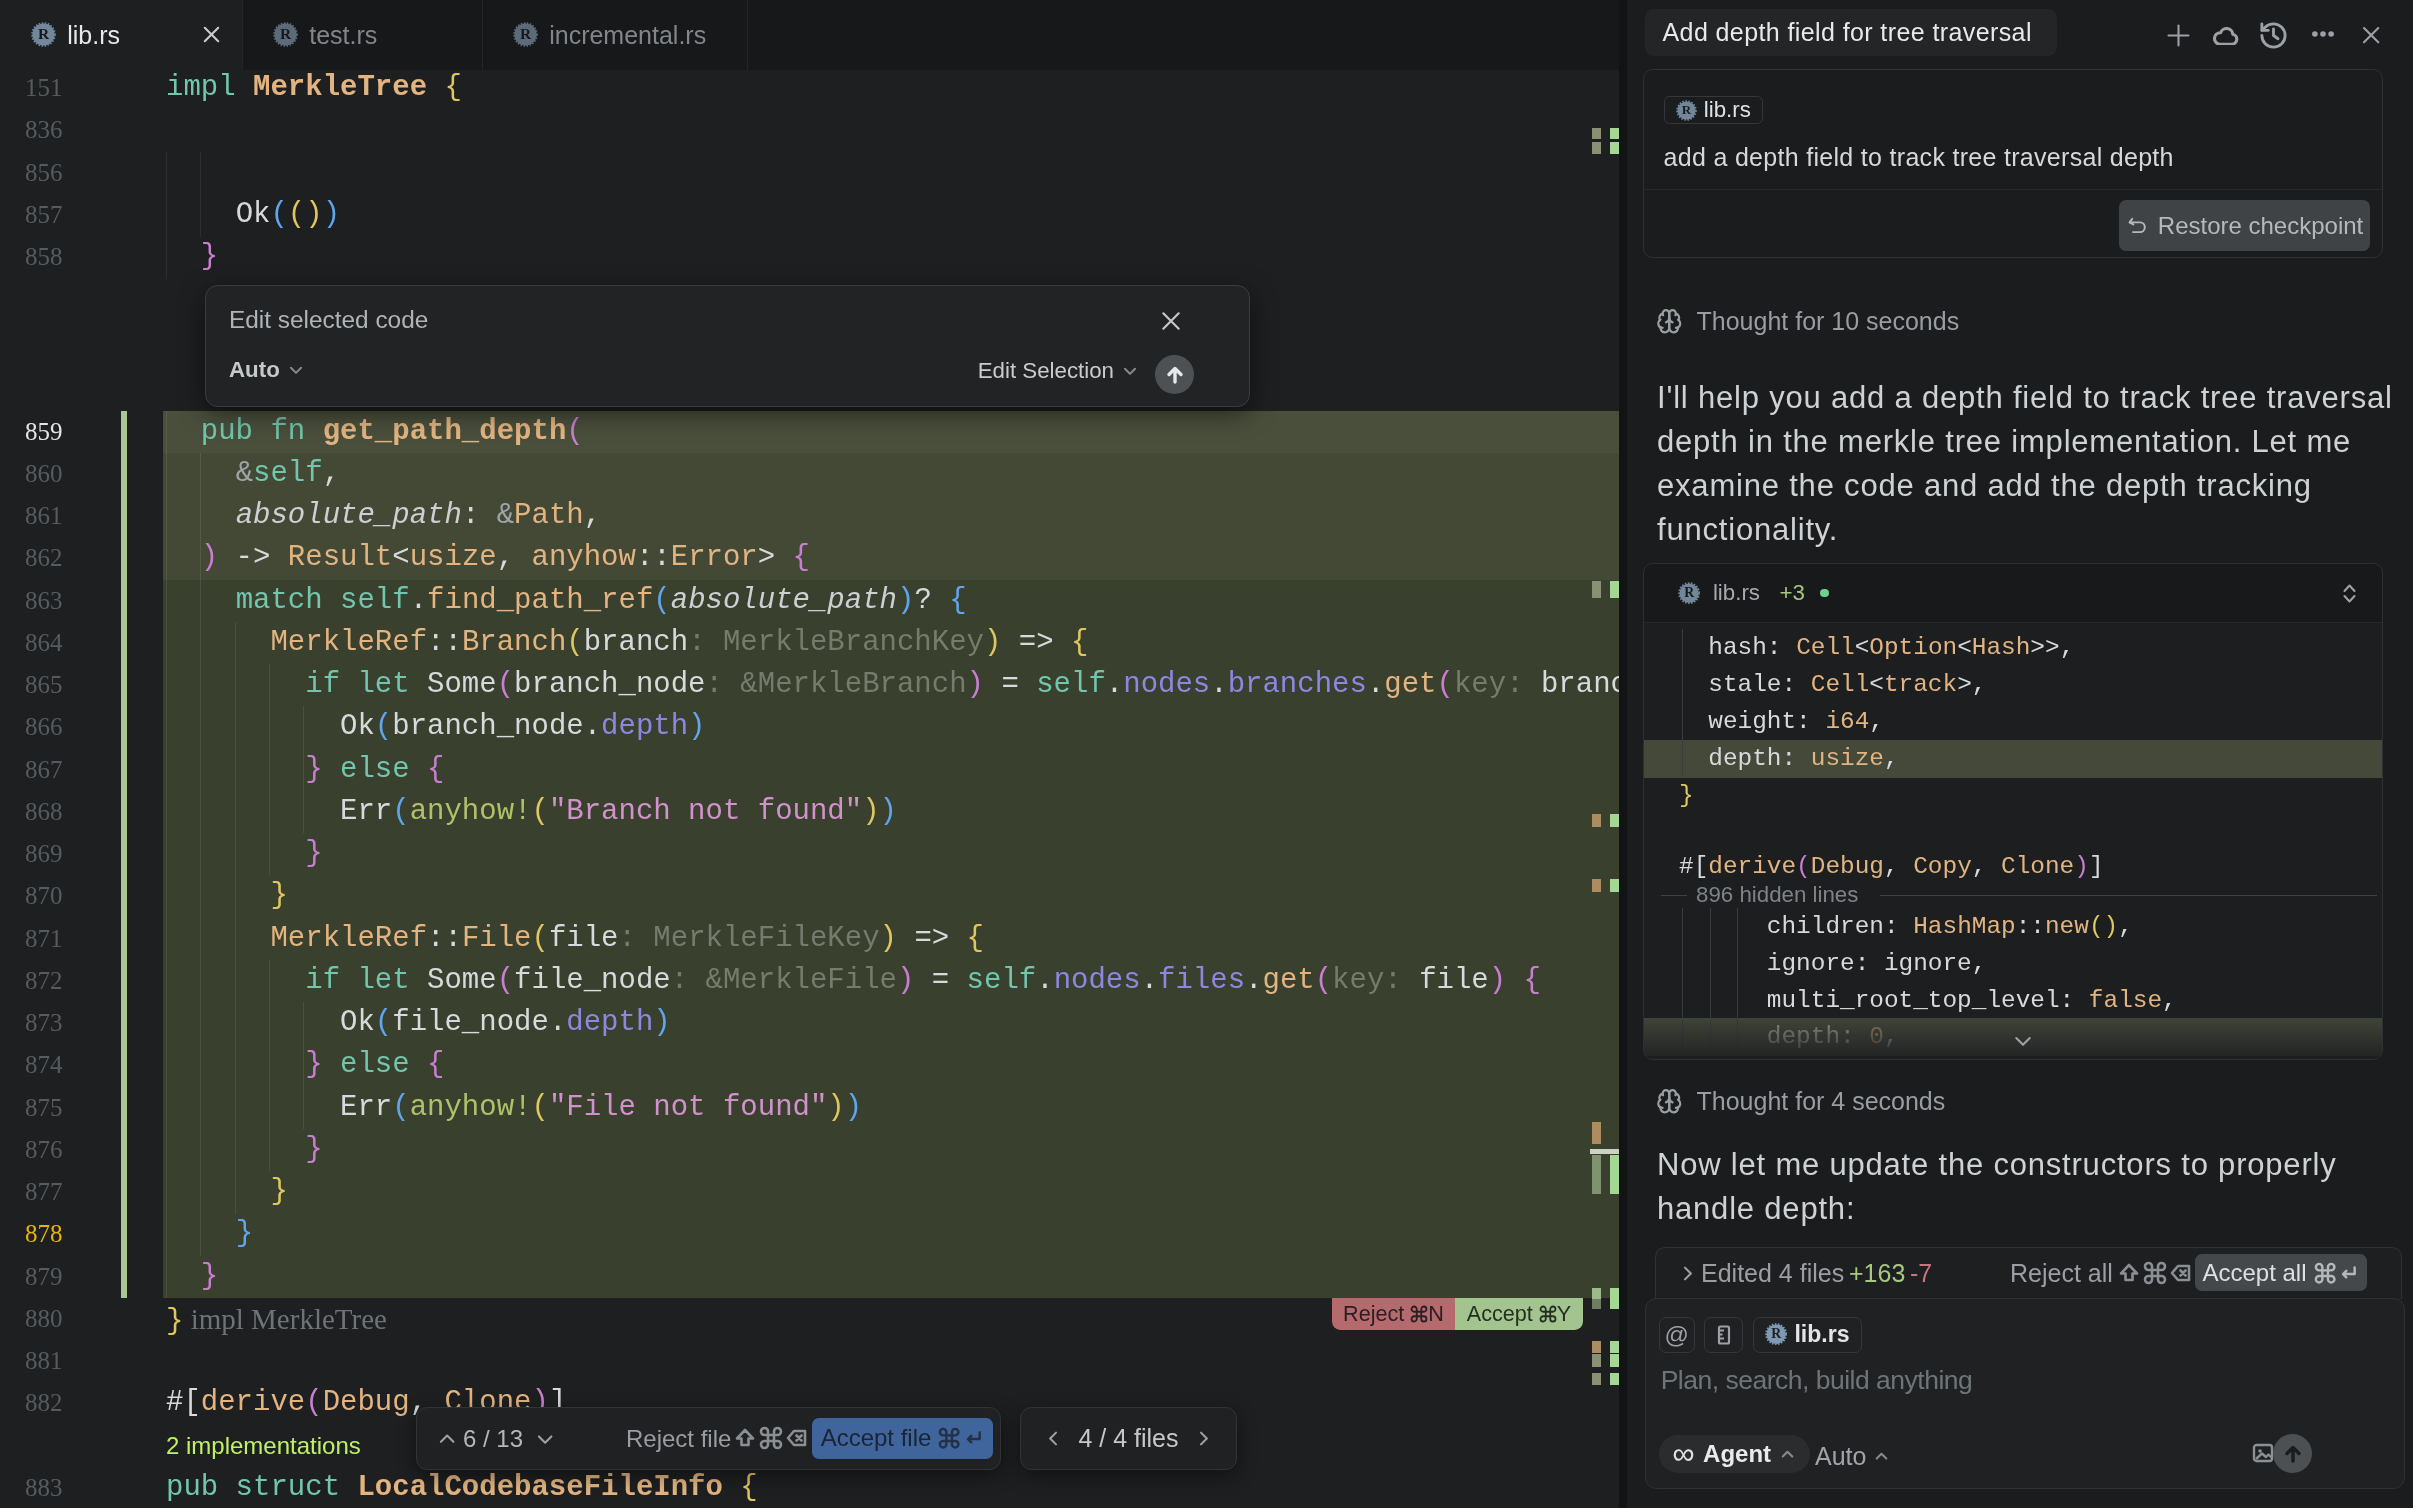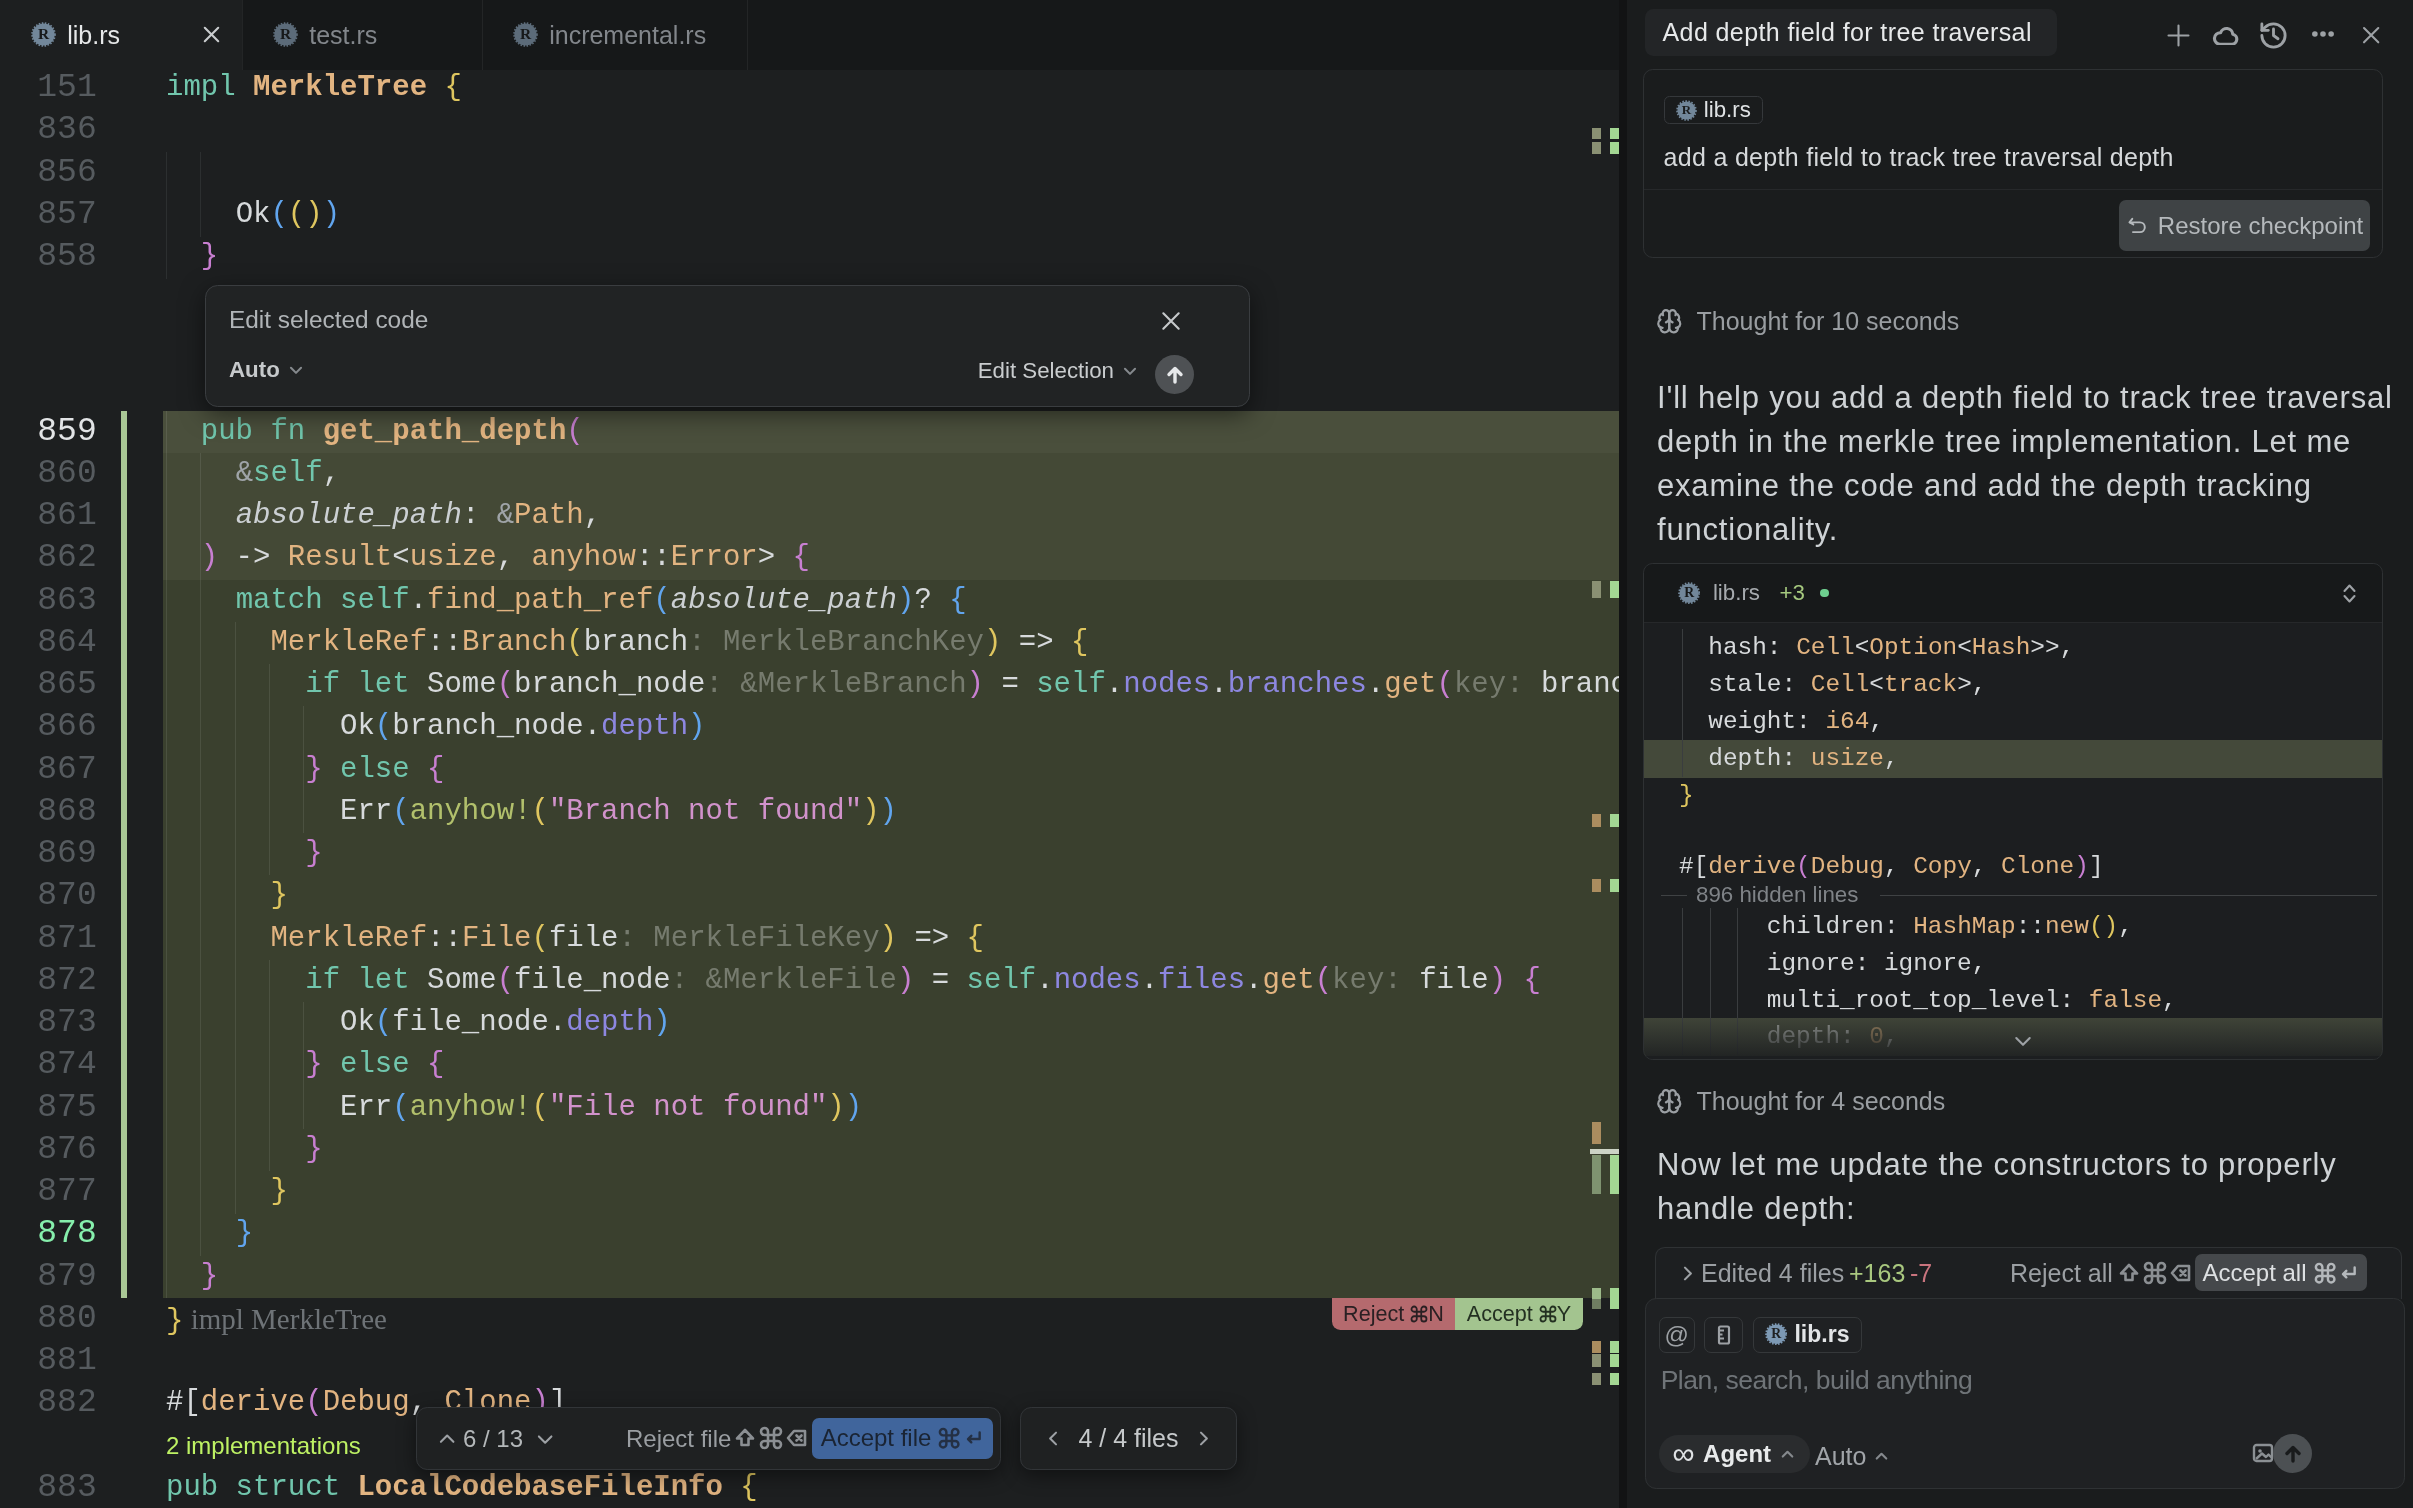--- a/index.html
+++ b/index.html
@@ -2,21 +2,21 @@
 <html style="font-size:11.2px"><head><meta charset="utf-8"><style>
 html,body{margin:0;padding:0;width:2413px;height:1508px;overflow:hidden;background:#1a1c1d;}
 *{box-sizing:border-box;}
 body{font-family:"Liberation Sans",sans-serif;}
 .abs{position:absolute;}
 #editor{position:absolute;left:0;top:0;width:1619px;height:1508px;background:#1d1f20;overflow:hidden;}
 #tabbar{position:absolute;left:0;top:0;width:1619px;height:70px;background:#161819;}
 .tab{position:absolute;top:0;height:70px;display:flex;align-items:center;}
 .tabsep{position:absolute;top:0;width:1.4px;height:70px;background:#232526;}
 pre.code{margin:0;font-family:"Liberation Mono",monospace;font-size:29px;line-height:42px;white-space:pre;color:#d7dadc;}
-.num{position:absolute;font-family:Liberation Mono, monospace;font-size:33px;line-height:42px;color:#565b5f;text-align:center;width:84px;left:25px;}
+.num{position:absolute;font-family:Liberation Serif, serif;font-size:25px;line-height:42px;color:#565b5f;text-align:left;width:84px;left:25px;}
 .k{color:#71c6ad;} .ty{color:#e2b481;} .tyb{color:#e2b481;font-weight:bold;}
 .fn{color:#e2b481;} .fnb{color:#e2b481;font-weight:bold;}
 .w{color:#d7dadc;} .v{color:#8d87e0;} .y{color:#dfc65f;}
 .p{color:#c87fd1;} .s{color:#d192cb;} .b{color:#61a5ee;}
 .li{color:#b2c06c;} .dim{color:#767b6e;} .cm{color:#6e7377;font-family:Liberation Serif, serif;}
 .it{color:#ccd0d3;font-style:italic;} .g2{color:#9fa4a8;}
 .lens{color:#bef264;font-family:"Liberation Sans",sans-serif;font-size:24px;}
 .guide{position:absolute;width:1.4px;}
 .panelcard{position:absolute;border:1.4px solid #2e3133;border-radius:9.8px;}
 .flex{display:flex;align-items:center;}
@@ -75,21 +75,21 @@
 <div class="num" style="top:1002px;color:#565b5f">873</div>
 <pre class="code abs" style="left:166px;top:1002px">          <span class="w">Ok</span><span class="b">(</span><span class="w">file_node</span><span class="w">.</span><span class="v">depth</span><span class="b">)</span></pre>
 <div class="num" style="top:1044px;color:#565b5f">874</div>
 <pre class="code abs" style="left:166px;top:1044px">        <span class="p">}</span><span class="k"> else </span><span class="p">{</span></pre>
 <div class="num" style="top:1087px;color:#565b5f">875</div>
 <pre class="code abs" style="left:166px;top:1087px">          <span class="w">Err</span><span class="b">(</span><span class="li">anyhow!</span><span class="y">(</span><span class="s">"File not found"</span><span class="y">)</span><span class="b">)</span></pre>
 <div class="num" style="top:1129px;color:#565b5f">876</div>
 <pre class="code abs" style="left:166px;top:1129px">        <span class="p">}</span></pre>
 <div class="num" style="top:1171px;color:#565b5f">877</div>
 <pre class="code abs" style="left:166px;top:1171px">      <span class="y">}</span></pre>
-<div class="num" style="top:1213px;color:#86efac">878</div>
+<div class="num" style="top:1213px;color:#eab308">878</div>
 <pre class="code abs" style="left:166px;top:1213px">    <span class="b">}</span></pre>
 <div class="num" style="top:1256px;color:#565b5f">879</div>
 <pre class="code abs" style="left:166px;top:1256px">  <span class="p">}</span></pre>
 <div class="num" style="top:1298px;color:#565b5f">880</div>
 <pre class="code abs" style="left:166px;top:1298px"><span class="y">}</span><span class="cm"> impl MerkleTree</span></pre>
 <div class="num" style="top:1340px;color:#565b5f">881</div>
 <pre class="code abs" style="left:166px;top:1340px"></pre>
 <div class="num" style="top:1382px;color:#565b5f">882</div>
 <pre class="code abs" style="left:166px;top:1382px"><span class="w">#[</span><span class="ty">derive</span><span class="p">(</span><span class="ty">Debug</span><span class="w">, </span><span class="ty">Clone</span><span class="p">)</span><span class="w">]</span></pre>
 <div class="abs" style="left:166px;top:1425px;height:42px;display:flex;align-items:center">

